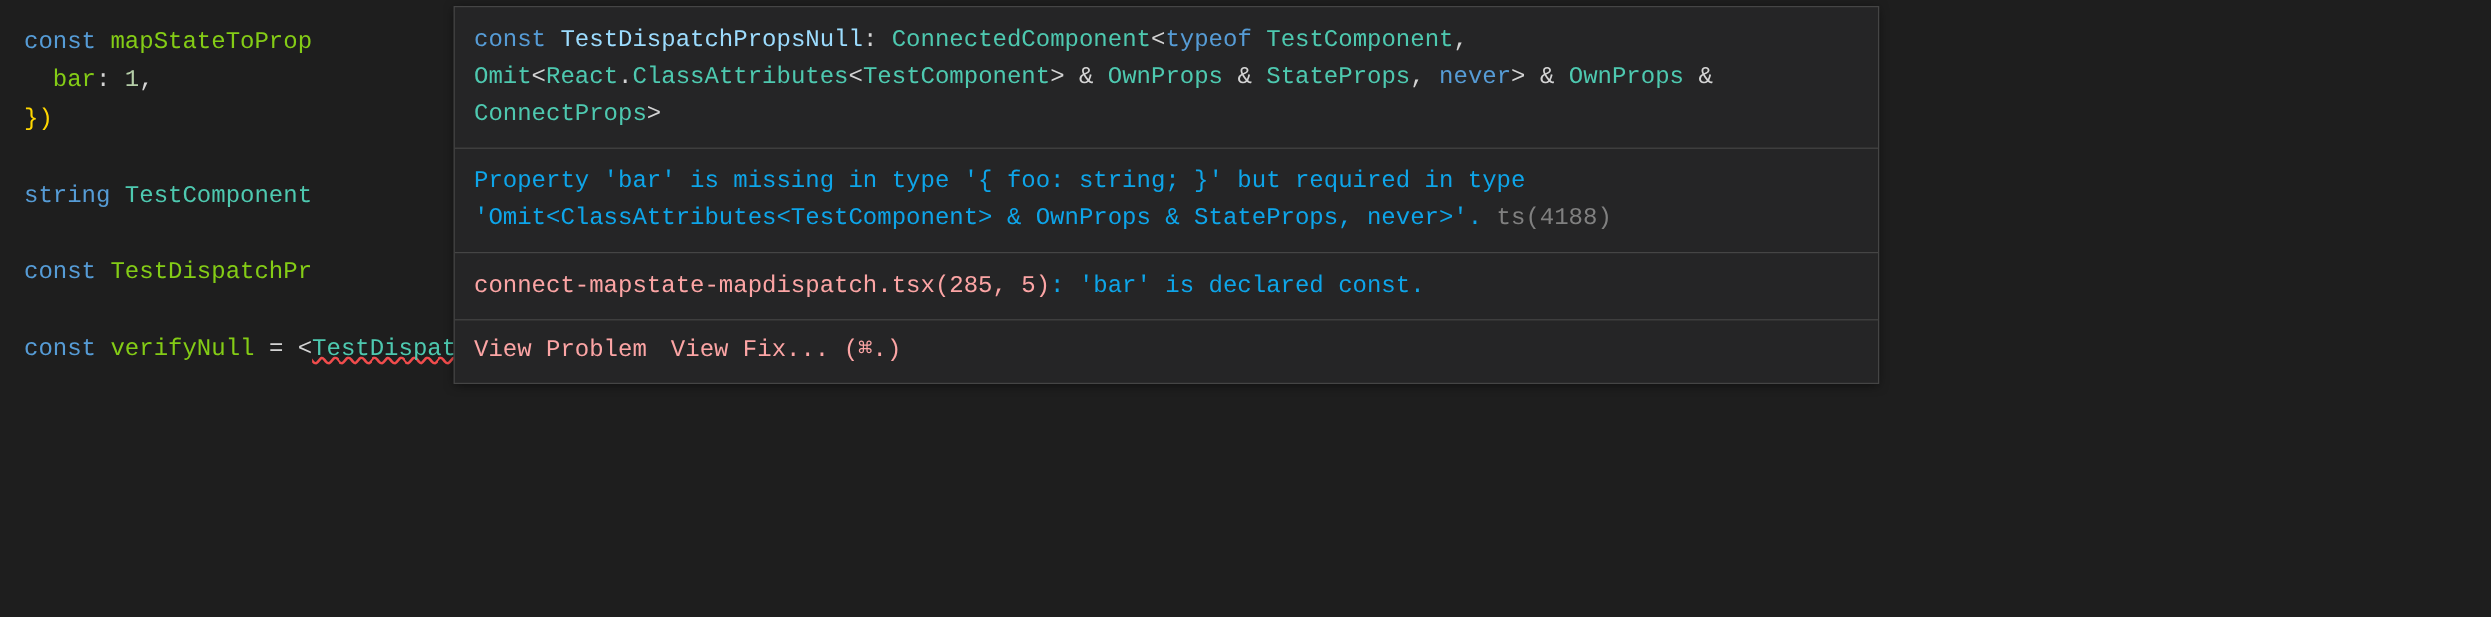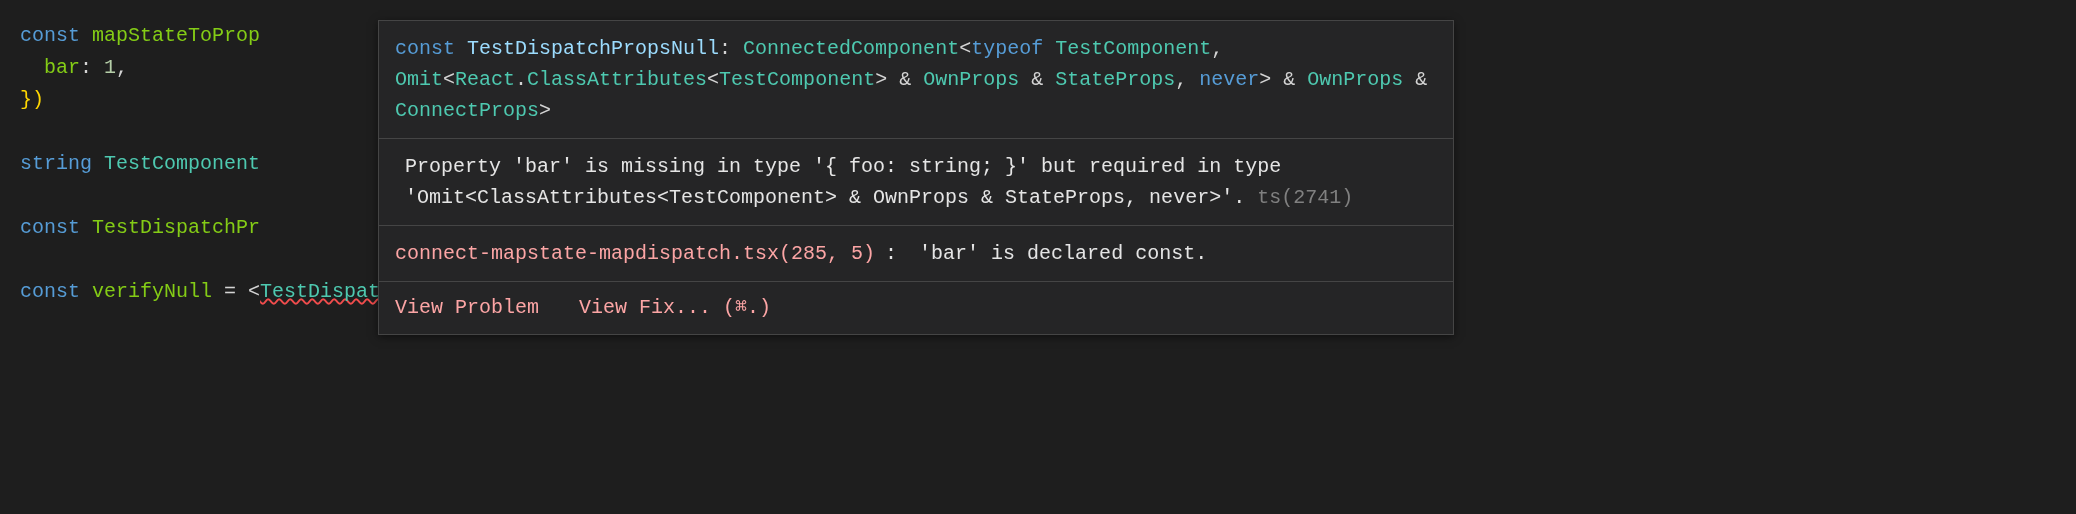--- a/index.html
+++ b/index.html
@@ -41,23 +41,23 @@
     .tok-string { color: #ce9178; }
     .tok-jsx-attr { color: #9cdcfe; }
     
     .error-underline {
       text-decoration: underline wavy #f14c4c;
       text-decoration-skip-ink: none;
     }
     
     .hover-popup {
       position: absolute;
-      top: 20px;
+      top: 5px;
       left: 378px;
-      width: 1076px;
+      width: 1188px;
       background: #252526;
       border: 1px solid #454545;
       box-shadow: 0 2px 8px rgba(0,0,0,0.5);
       font-size: 20px;
       z-index: 10;
     }
     
     .popup-section {
       padding: 12px 16px;
     }
@@ -74,31 +74,31 @@
     
     .popup-link-section {
       border-bottom: 1px solid #454545;
       color: #3794ff;
       line-height: 1.55;
     }
     
     .popup-actions {
       padding: 10px 16px;
       display: flex;
-      gap: 40px;
+      gap: 20px;
       text-align: right;
     }
     
     .popup-action {
       color: #fca5a5;
       cursor: pointer;
     }
     
     .err-code { color: #808080; }
-    .err-text { color: #e5e5e5; margin-left: 10px; }
+    .err-text { color: #0ea5e9; }
     .pop-keyword { color: #569cd6; }
     .pop-class { color: #4ec9b0; }
     .pop-variable { color: #9cdcfe; }
     .pop-white { color: #d4d4d4; }
   </style>
 </head>
 <body>
 
 <div class="editor">
   <div class="code-line"><span class="tok-keyword">const</span><span class="tok-default"> </span><span class="tok-variable">mapStateToProp</span></div>
@@ -111,21 +111,21 @@
   <div class="code-line"></div>
   <div class="code-line"><span class="tok-keyword">const</span><span class="tok-default"> </span><span class="tok-variable">verifyNull</span><span class="tok-default"> = </span><span class="tok-default">&lt;</span><span class="tok-class error-underline">TestDispatchPropsNull</span><span class="tok-jsx-attr"> foo</span><span class="tok-default">=</span><span class="tok-string">"bar"</span><span class="tok-default"> /&gt;</span></div>
   <div class="code-line"></div>
 </div>
 
 <div class="hover-popup">
   <div class="popup-section popup-definition">
     <span class="pop-keyword">const</span><span class="pop-white"> </span><span class="pop-variable">TestDispatchPropsNull</span><span class="pop-white">: </span><span class="pop-class">ConnectedComponent</span><span class="pop-white">&lt;</span><span class="pop-keyword">typeof</span><span class="pop-white"> </span><span class="pop-class">TestComponent</span><span class="pop-white">, </span><span class="pop-class">Omit</span><span class="pop-white">&lt;</span><span class="pop-class">React</span><span class="pop-white">.</span><span class="pop-class">ClassAttributes</span><span class="pop-white">&lt;</span><span class="pop-class">TestComponent</span><span class="pop-white">&gt;</span><span class="pop-white"> &amp; </span><span class="pop-class">OwnProps</span><span class="pop-white"> &amp; </span><span class="pop-class">StateProps</span><span class="pop-white">, </span><span class="pop-keyword">never</span><span class="pop-white">&gt;</span><span class="pop-white"> &amp; </span><span class="pop-class">OwnProps</span><span class="pop-white"> &amp; </span><span class="pop-class">ConnectProps</span><span class="pop-white">&gt;</span>
   </div>
   <div class="popup-section popup-error">
-    <span class="err-text">Property 'bar' is missing in type '{ foo: string; }' but required in type </span><span class="err-text">'Omit&lt;ClassAttributes&lt;TestComponent&gt; &amp; OwnProps &amp; StateProps, never&gt;'.</span><span class="err-code"> </span><span class="err-code">ts(2741)</span>
+    <span class="err-text">Property 'bar' is missing in type '{ foo: string; }' but required in type </span><span class="err-text">'Omit&lt;ClassAttributes&lt;TestComponent&gt; &amp; OwnProps &amp; StateProps, never&gt;'.</span><span class="err-code"> </span><span class="err-code">ts(4188)</span>
   </div>
   <div class="popup-section popup-link-section">
     <span class="popup-action">connect-mapstate-mapdispatch.tsx(285, 5)</span><span class="err-text">: </span><span class="err-text">'bar' is declared const.</span>
   </div>
   <div class="popup-actions">
     <span class="popup-action">View Problem</span>
     <span class="popup-action">View Fix... (⌘.)</span>
   </div>
 </div>
 

